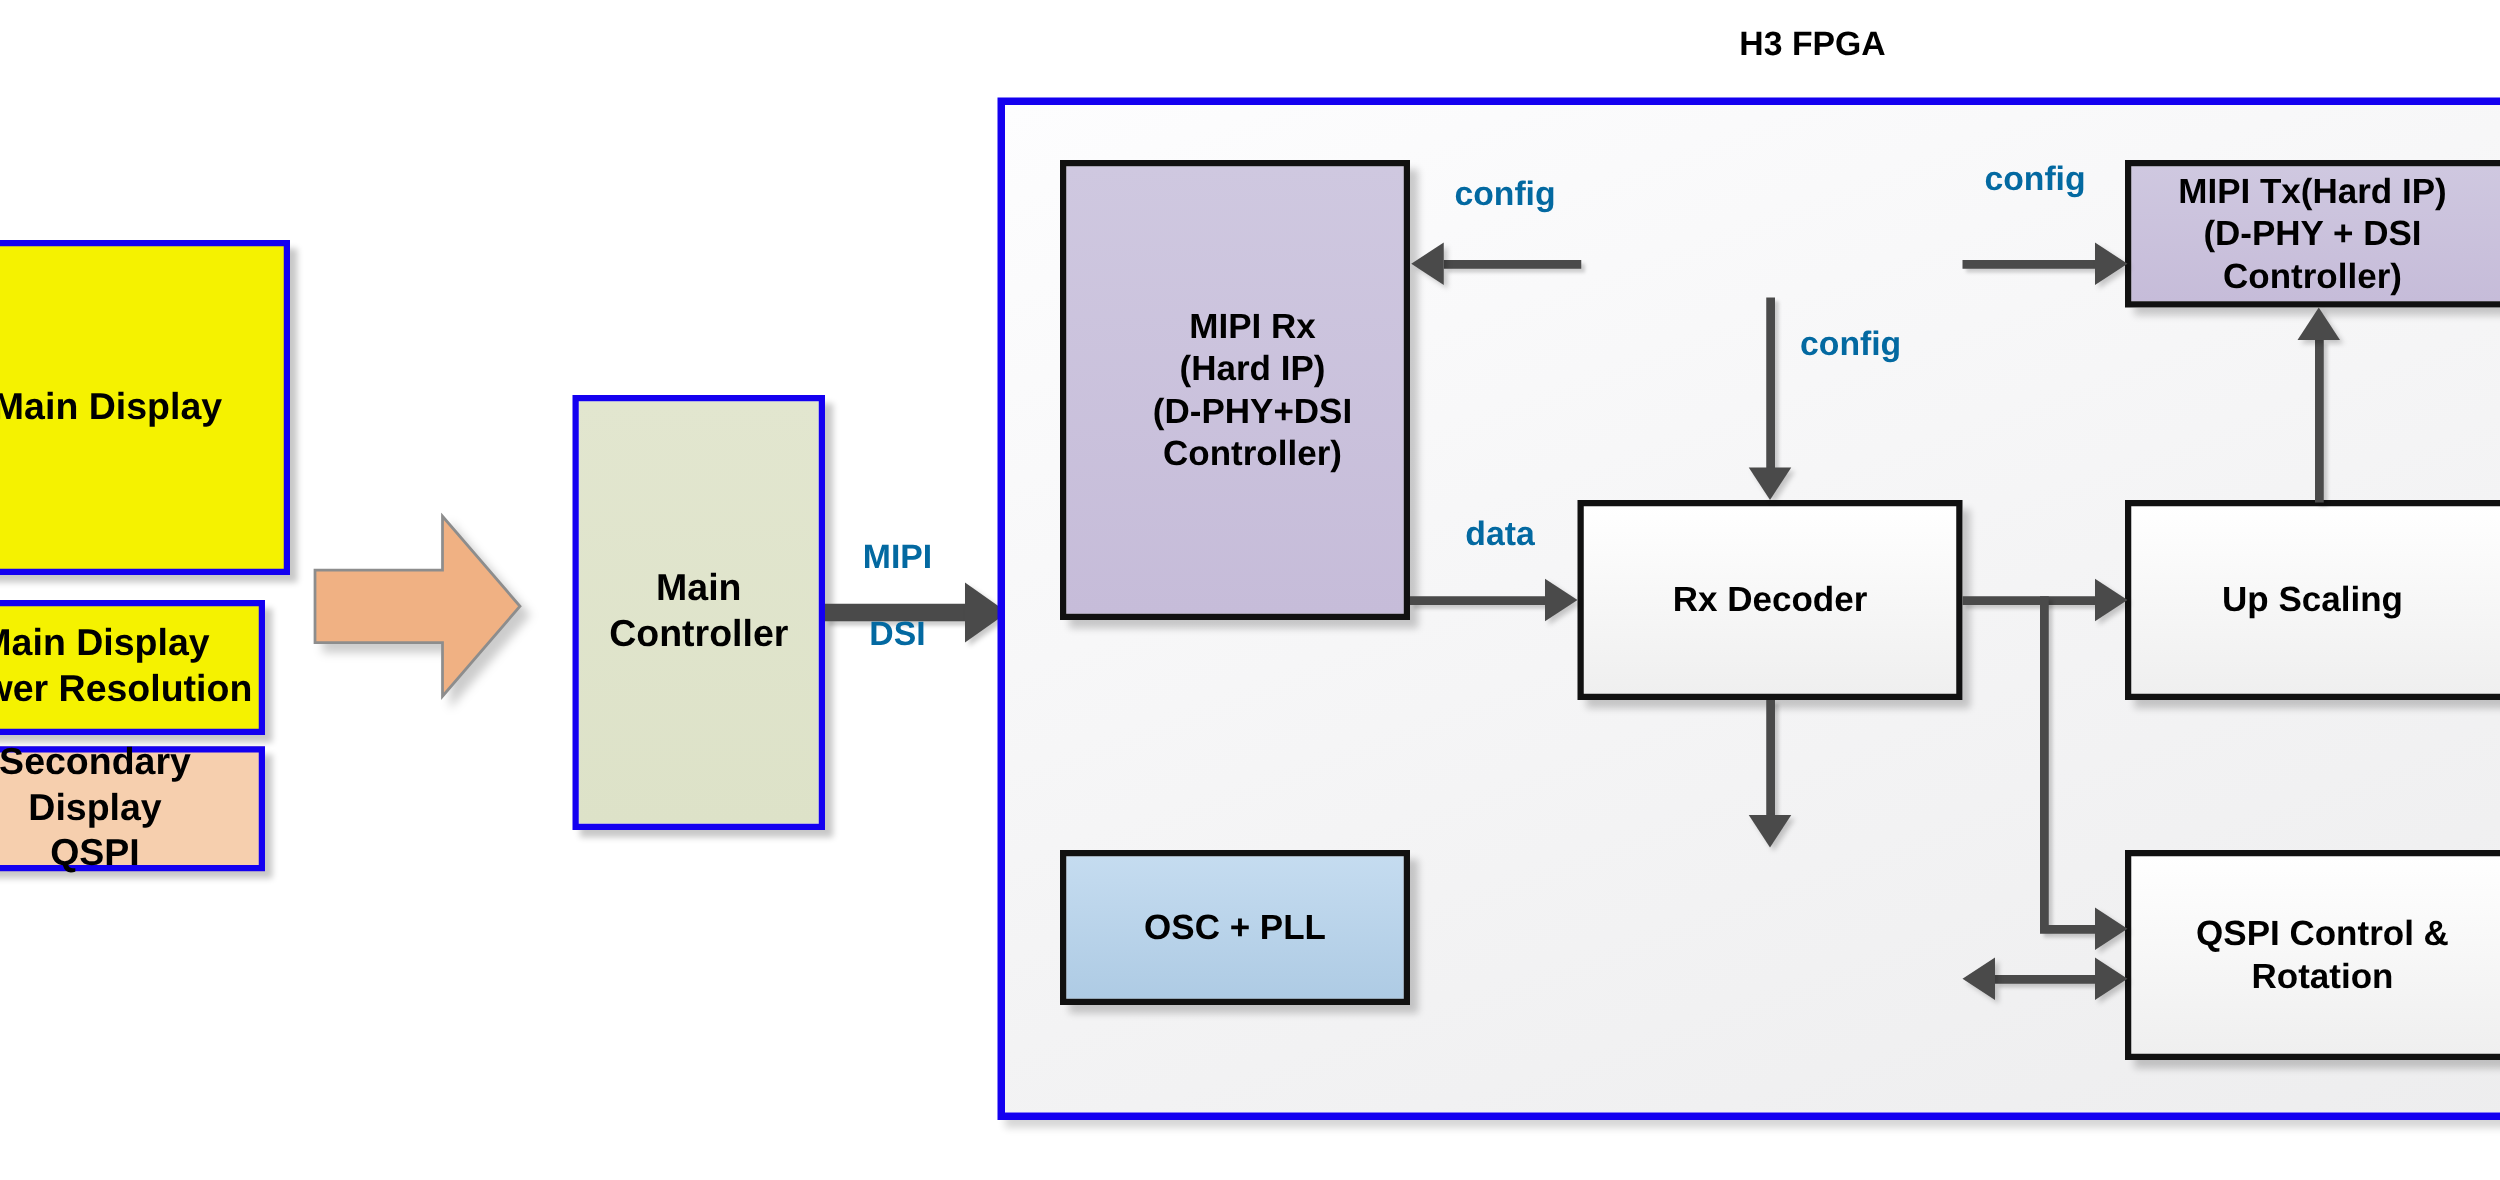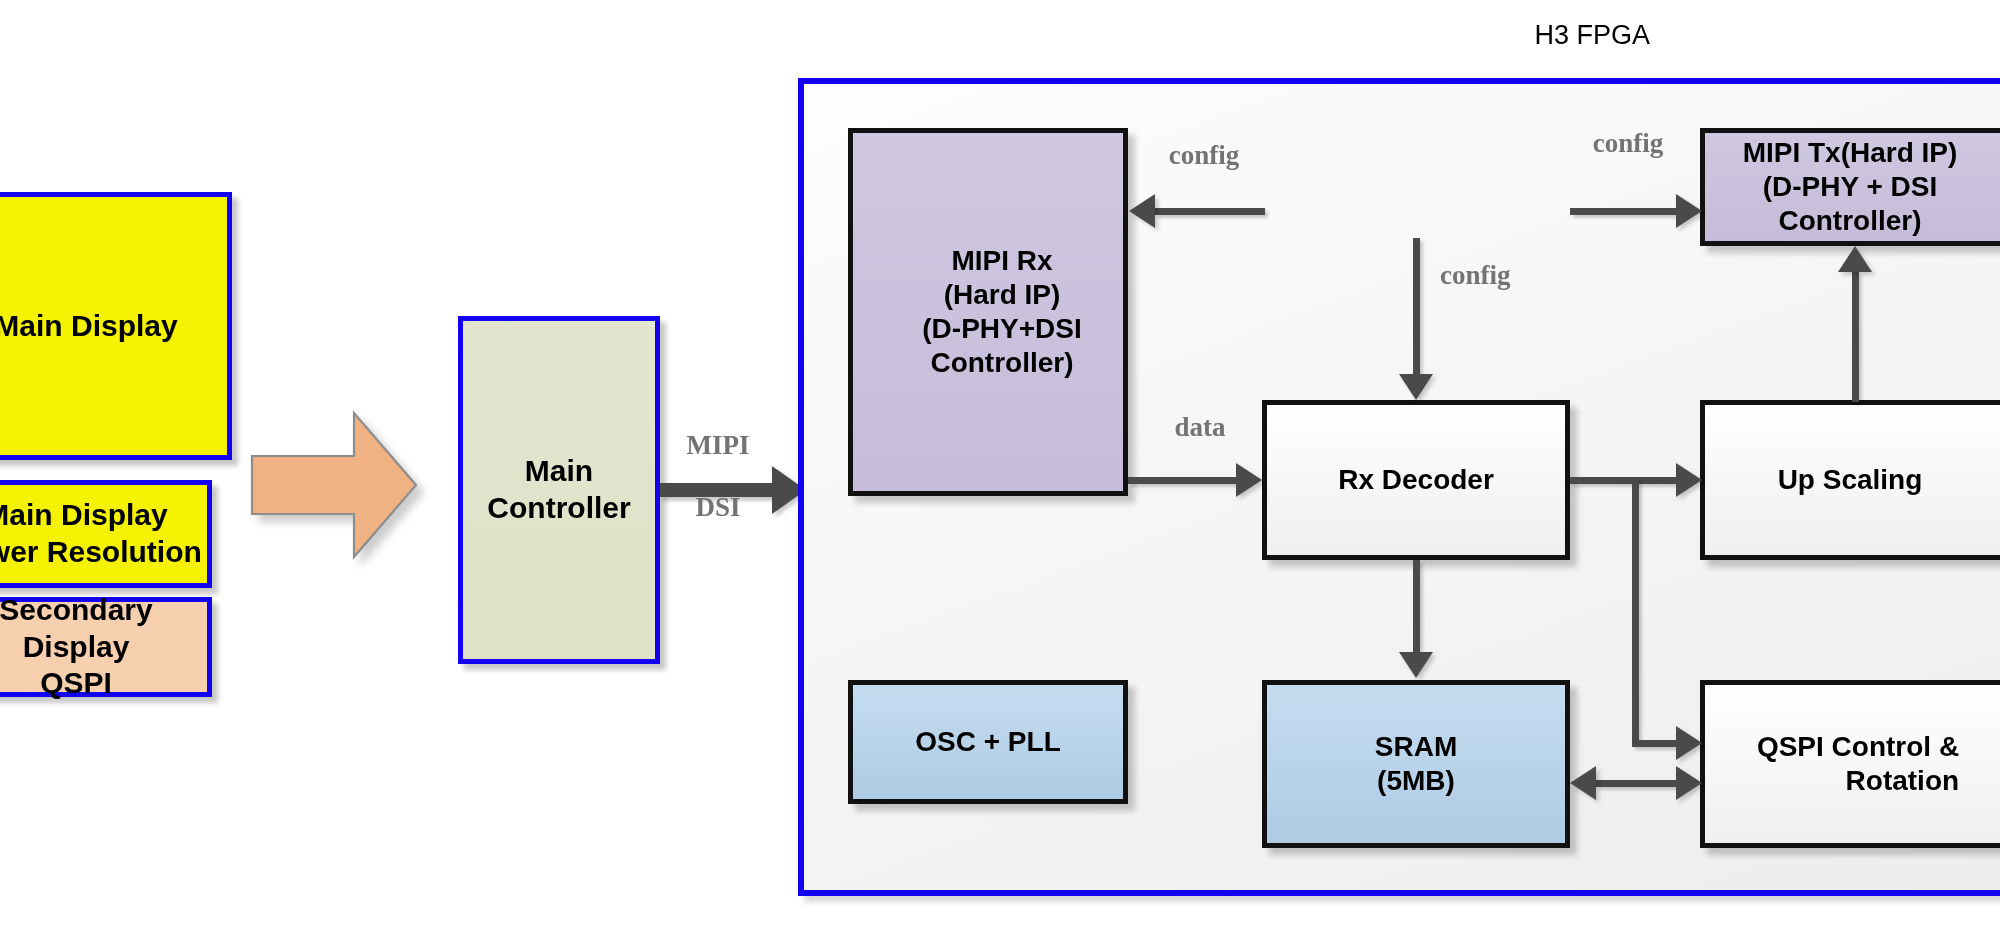--- a/index.html
+++ b/index.html
@@ -58,23 +58,23 @@
     box-sizing: border-box;
     border: 6px solid #1400f0;
     background: linear-gradient(160deg,#fdfdfe 0%, #f3f3f4 60%, #ededee 100%);
     box-shadow: 6px 6px 6px rgba(0,0,0,0.16);
   }
   #fpga-title {
     position: absolute;
     left: 1250px;
     top: 20px;
     width: 400px;
-    text-align: right;
+    text-align: center;
     font-size: 27px;
-    font-weight: normal;
+    font-weight: bold;
     color: #000000;
   }
 
   
   .blk {
     border: 5px solid #111111;
     box-shadow: 7px 7px 6px rgba(0,0,0,0.20);
     font-size: 28px;
   }
   .blk.purple { background: linear-gradient(180deg,#cfc8e0 0%, #c6bcd9 100%); }
@@ -113,24 +113,23 @@
   .head.up {
     border-left: 17px solid transparent;
     border-right: 17px solid transparent;
     border-bottom: 26px solid #4a4a4a;
   }
 
   .edge-label {
     position: absolute;
     font-size: 27px;
     font-weight: bold;
-    color: #737373;
+    color: #0369a1;
     white-space: nowrap;
     text-align: center;
-    font-family: Liberation Serif, serif;
   }
 
   
   .thick-arrow-shaft {
     position: absolute;
     height: 14px;
     background: #4a4a4a;
     box-shadow: 3px 4px 3px rgba(0,0,0,0.20);
   }
   .thick-arrow-head {
@@ -208,27 +207,23 @@
   </div>
 
   <div class="node blk white" style="left:1700px; top:400px; width:420px; height:160px;">
     <span style="white-space:pre-line; margin-right:120px;">Up Scaling</span>
   </div>
 
   <div class="node blk blue" style="left:848px; top:680px; width:280px; height:124px;">
     <span style="white-space:pre-line;">OSC + PLL</span>
   </div>
 
-  <div class="node blk blue" style="left:1262px; top:680px; width:308px; height:168px;">
-    <span style="white-space:pre-line;">SRAM
-(5MB)</span>
-  </div>
 
   <div class="node blk white" style="left:1700px; top:680px; width:420px; height:168px;">
-    <span style="white-space:pre-line; margin-right:104px;text-align:right;">QSPI Control &amp;
+    <span style="white-space:pre-line; margin-right:104px;">QSPI Control &amp;
 Rotation</span>
   </div>
 
   <div class="conn h" style="left:1155px; top:208px; width:110px;"></div>
   <div class="head left" style="left:1129px; top:194px;"></div>
   <div class="edge-label" style="left:1124px; top:140px; width:160px;">config</div>
 
   <div class="conn h" style="left:1570px; top:208px; width:108px;"></div>
   <div class="head right" style="left:1676px; top:194px;"></div>
   <div class="edge-label" style="left:1548px; top:128px; width:160px;">config</div>

